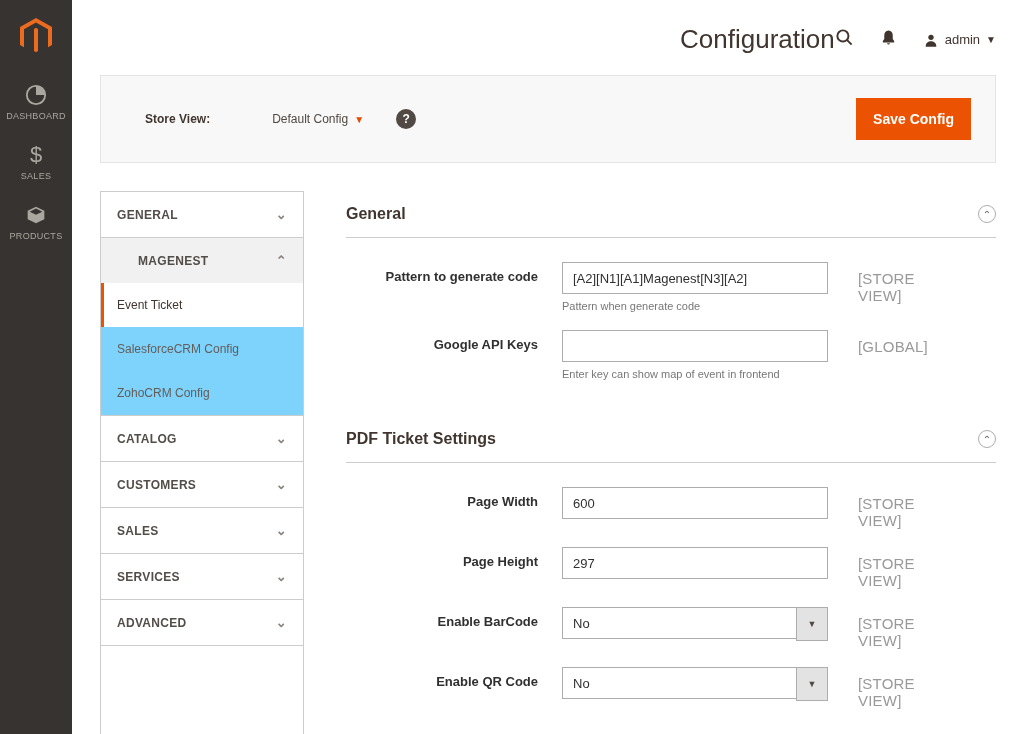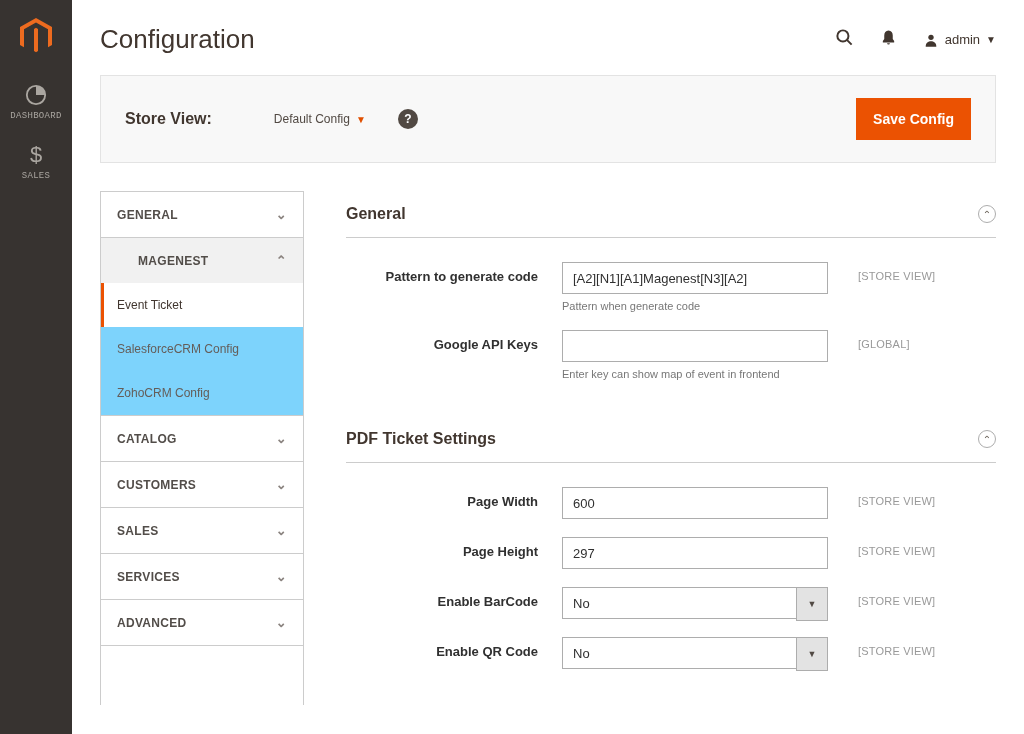--- a/index.html
+++ b/index.html
@@ -6,35 +6,35 @@
 body { font-family: 'Helvetica Neue', Helvetica, Arial, sans-serif; font-size: 13px; color: #41362f; background: #fff; }
 .app { display: flex; min-height: 734px; }
 
 
 .admin-sidebar { width: 72px; background: #373330; display: flex; flex-direction: column; align-items: center; }
 .admin-logo { padding: 18px 0 14px; }
 .admin-logo svg { width: 32px; height: 36px; }
 .admin-nav { width: 100%; }
 .admin-nav-item { display: flex; flex-direction: column; align-items: center; padding: 12px 4px 10px; cursor: pointer; color: #aaa6a0; }
 .admin-nav-item .nav-icon { font-size: 22px; height: 24px; display: flex; align-items: center; justify-content: center; }
-.admin-nav-item .nav-label { font-size: 9px; letter-spacing: 0.3px; margin-top: 4px; text-transform: uppercase; font-family: Liberation Mono, monospace; }
+.admin-nav-item .nav-label { font-size: 9px; letter-spacing: 0.3px; margin-top: 4px; text-transform: uppercase; }
 
 
 .main { flex: 1; padding: 0 28px; position: relative; }
-.page-header { display: flex; align-items: center; justify-content: space-between; padding: 24px 0 20px; }
+.page-header { display: flex; align-items: center; justify-content: flex-end; padding: 24px 0 20px; }
 .page-title { font-size: 26px; font-weight: 300; color: #41362f; }
 .header-actions { display: flex; align-items: center; gap: 26px; }
 .header-icon { cursor: pointer; font-size: 18px; color: #41362f; }
 .user-menu { display: flex; align-items: center; gap: 6px; cursor: pointer; font-size: 13px; }
 .user-menu .caret { font-size: 10px; }
 
 
 .toolbar { background: #f8f8f8; border: 1px solid #e3e3e3; padding: 22px 24px; display: flex; align-items: center; justify-content: space-between; margin-bottom: 28px; }
 .store-view { display: flex; align-items: center; gap: 14px; }
-.store-view-label { font-size: 16px; font-weight: 600; color: #41362f; }
+.store-view-label { font-size: 12px; font-weight: 600; color: #41362f; margin-left: 20px; }
 .store-view-select { font-size: 12px; color: #514943; cursor: pointer; display: flex; align-items: center; gap: 6px; margin-left: 48px; }
 .store-view-select .caret { color: #e04f00; font-size: 10px; }
 .help-icon { width: 20px; height: 20px; border-radius: 50%; background: #514943; color: #fff; display: flex; align-items: center; justify-content: center; font-size: 12px; font-weight: bold; cursor: pointer; margin-left: 18px; }
 .btn-save { background: #eb5202; color: #fff; border: 1px solid #eb5202; padding: 12px 16px; font-size: 14px; font-weight: 600; cursor: pointer; }
 
 
 .content { display: flex; gap: 42px; justify-content: center; }
 .config-tabs { width: 204px; border: 1px solid #ccc; border-bottom: none; }
 .tab-group { border-bottom: 1px solid #ccc; }
 .tab-group-header { padding: 15px 16px; font-size: 12px; font-weight: 700; text-transform: uppercase; letter-spacing: 0.3px; display: flex; justify-content: space-between; align-items: center; cursor: pointer; color: #524d49; }
@@ -52,21 +52,21 @@
 .section-body { padding: 24px 0 10px; }
 
 .form-row { display: flex; align-items: flex-start; margin-bottom: 18px; }
 .form-label { width: 216px; text-align: right; padding-right: 24px; padding-top: 7px; font-size: 13px; font-weight: 600; color: #303030; }
 .form-field { width: 266px; }
 .form-field input[type="text"], .form-field select { width: 100%; height: 32px; border: 1px solid #adadad; padding: 0 10px; font-size: 13px; color: #303030; background: #fff; }
 .form-field select { appearance: none; -webkit-appearance: none; padding-right: 30px; }
 .select-wrap { position: relative; }
 .select-wrap::after { content: '▼'; position: absolute; right: 0; top: 0; width: 30px; height: 32px; background: #e3e3e3; border: 1px solid #adadad; display: flex; align-items: center; justify-content: center; font-size: 9px; color: #514943; pointer-events: none; }
 .form-hint { font-size: 11px; color: #777; margin-top: 6px; }
-.form-scope { width: 110px; padding-left: 30px; padding-top: 8px; font-size: 11px; color: #999; text-transform: uppercase; letter-spacing: 0.2px; }
+.form-scope { width: 110px; padding-left: 30px; padding-top: 8px; font-size: 15px; color: #999; text-transform: uppercase; letter-spacing: 0.2px; }
 </style>
 </head>
 <body>
 
 <div class="app">
   <aside class="admin-sidebar">
     <div class="admin-logo">
       <svg viewBox="0 0 32 36">
           <path fill="#ed6b1f" d="M16 0 L32 9 L32 27 L28 29.3 L28 11.3 L16 4.5 L4 11.3 L4 29.3 L0 27 L0 9 Z M14 11 L14 33 L16 34.2 L18 33 L18 11 L16 9.8 Z"></path>
         </svg>
@@ -77,20 +77,28 @@
           <svg width="22" height="22" viewBox="0 0 24 24" fill="none" stroke="currentColor" stroke-width="2">
               <path d="M12 2 A10 10 0 0 1 22 12 L12 12 Z" fill="currentColor" stroke="none"></path>
               <circle cx="12" cy="12" r="10"></circle>
             </svg>
         </span>
         <span class="nav-label">DASHBOARD</span>
       </div>
       <div class="admin-nav-item">
         <span class="nav-icon">$</span>
         <span class="nav-label">SALES</span>
+      </div>
+      <div class="admin-nav-item">
+        <span class="nav-icon">
+          <svg width="20" height="20" viewBox="0 0 24 24" fill="currentColor">
+              <path d="M12 2 L22 7 L22 17 L12 22 L2 17 L2 7 Z M12 4.3 L4.5 8 L12 11.7 L19.5 8 Z"></path>
+            </svg>
+        </span>
+        <span class="nav-label">PRODUCTS</span>
       </div>
     </nav>
   </aside>
 
   <main class="main">
     <div class="page-header">
       <h1 class="page-title">Configuration</h1>
       <div class="header-actions">
         <span class="header-icon">
           <svg width="19" height="19" viewBox="0 0 24 24" fill="none" stroke="currentColor" stroke-width="2.5">

